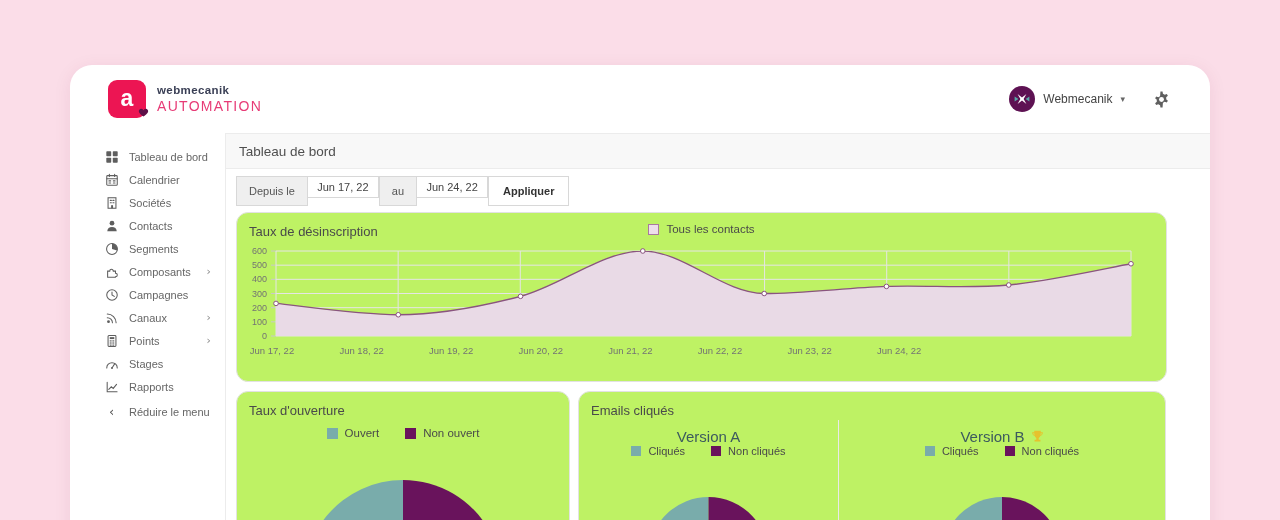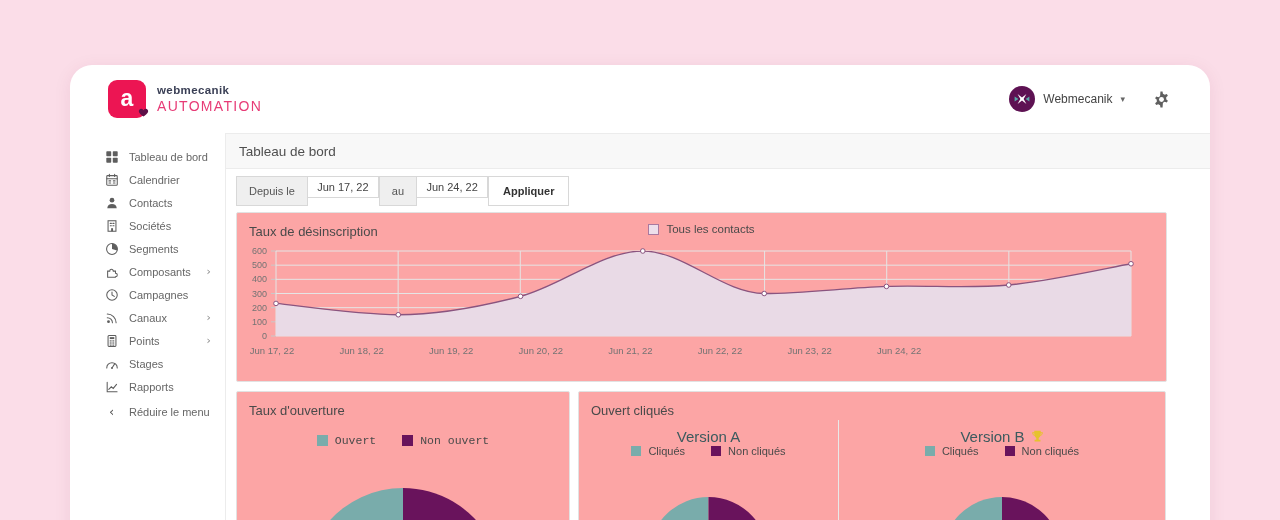--- a/index.html
+++ b/index.html
@@ -36,33 +36,33 @@
   .content{padding:7px 44px 0 10px;}
   
   .filter-bar{display:flex;margin-bottom:6px;}
   .fseg{height:30px;box-sizing:border-box;border:1px solid #d8d8d8;display:flex;align-items:center;
         justify-content:center;font-size:11px;color:#555;background:#fff;}
   .fseg.addon{background:#efefef;padding:0 12px;}
   .fseg.btn{font-weight:bold;color:#333;padding:12px 14px;cursor:pointer;}
   .finput{width:72px;height:22px;box-sizing:border-box;border:1px solid #d8d8d8;margin-left:-1px;
           font-size:11px;color:#444;text-align:center;font-family:inherit;background:#fff;outline:none;}
   
-  .card{background:#fca5a5;border:1px solid #e2e2e2;border-radius:2px;box-sizing:border-box;}
+  .card{background:#bef264;border:1px solid #e2e2e2;border-radius:12px;box-sizing:border-box;}
   .card-head{display:flex;align-items:center;padding:11px 12px 0 12px;}
   .card-title{font-size:13px;color:#4a4a4a;}
   .big-card{width:931px;height:170px;margin-bottom:9px;position:relative;}
   .big-card .legend-center{position:absolute;left:0;right:0;top:10px;display:flex;justify-content:center;pointer-events:none;text-align:center;}
   .legend-row{display:flex;align-items:center;justify-content:center;gap:26px;}
   .legend-item{display:flex;align-items:center;gap:7px;cursor:pointer;pointer-events:auto;}
   .legend-item .sw{width:11px;height:11px;display:inline-block;box-sizing:border-box;}
   .legend-item .lt{font-size:11.5px;color:#4a4a4a;}
   .bottom-row{display:flex;gap:8px;}
   .pie-card{width:335px;height:260px;}
   .emails-card{width:588px;height:260px;padding:0;}
-  .pie-legend-wrap{margin-top:16px;font-family:Liberation Mono, monospace;}
+  .pie-legend-wrap{margin-top:9px;}
   .pie-svg{display:block;margin:20px auto 0;}
   .ab-cols{display:flex;margin-top:2px;}
   .ab-col{box-sizing:border-box;padding-top:8px;}
   .ab-col.b{border-left:1px solid #e9e9e9;}
   .ab-head{display:flex;align-items:center;justify-content:center;gap:6px;
            font-size:15px;font-weight:normal;color:#3c5a5e;}
   .ab-legend{margin-top:0;}
   .ab-legend .lt{font-size:11px;}
   .ab-legend .sw{width:10px;height:10px;}
   svg text{font-family:"Liberation Sans","DejaVu Sans",sans-serif;}
@@ -130,37 +130,37 @@
               <rect x="2" y="3" width="12" height="11" rx="1" stroke="#5e5e5e" stroke-width="1.2" fill="none" stroke-linecap="round"></rect>
               <path d="M2,6.5 H14 M5,1.5 V4 M11,1.5 V4" stroke="#5e5e5e" stroke-width="1.2" fill="none" stroke-linecap="round"></path>
               <path d="M4.5,9 h2 M9.5,9 h2 M4.5,11.5 h2 M9.5,11.5 h2" stroke="#5e5e5e" stroke-width="1.2" fill="none" stroke-linecap="round"></path>
             </svg>
           </span>
           <span class="lbl">Calendrier</span>
         </div>
         <div class="side-item">
           <span class="ic">
             <svg viewBox="0 0 16 16" width="14" height="14">
+              <rect x="3.5" y="2" width="9" height="12" stroke="#5e5e5e" stroke-width="1.2" fill="none" stroke-linecap="round"></rect>
+              <path d="M6,5 h1.3 M9,5 h1.3 M6,7.7 h1.3 M9,7.7 h1.3" stroke="#5e5e5e" stroke-width="1.2" fill="none" stroke-linecap="round"></path>
+              <rect x="7" y="10.5" width="2.2" height="3.5" fill="#5e5e5e"></rect>
+            </svg>
+          </span>
+          <span class="lbl">Sociétés</span>
+        </div>
+        <div class="side-item">
+          <span class="ic">
+            <svg viewBox="0 0 16 16" width="14" height="14">
               <g fill="#5e5e5e">
                 <circle cx="8" cy="4.8" r="2.7"></circle>
                 <path d="M2.6,14 c0-3.1 2.4-4.8 5.4-4.8 s5.4,1.7 5.4,4.8 Z"></path>
               </g>
             </svg>
           </span>
           <span class="lbl">Contacts</span>
-        </div>
-        <div class="side-item">
-          <span class="ic">
-            <svg viewBox="0 0 16 16" width="14" height="14">
-              <rect x="3.5" y="2" width="9" height="12" stroke="#5e5e5e" stroke-width="1.2" fill="none" stroke-linecap="round"></rect>
-              <path d="M6,5 h1.3 M9,5 h1.3 M6,7.7 h1.3 M9,7.7 h1.3" stroke="#5e5e5e" stroke-width="1.2" fill="none" stroke-linecap="round"></path>
-              <rect x="7" y="10.5" width="2.2" height="3.5" fill="#5e5e5e"></rect>
-            </svg>
-          </span>
-          <span class="lbl">Sociétés</span>
         </div>
         <div class="side-item">
           <span class="ic">
             <svg viewBox="0 0 16 16" width="14" height="14">
               <circle cx="8" cy="8" r="6.2" stroke="#5e5e5e" stroke-width="1.2" fill="none" stroke-linecap="round"></circle>
               <path d="M8,8 L8,1.8 A6.2,6.2 0 0 1 13.8,9.8 Z" fill="#5e5e5e"></path>
             </svg>
           </span>
           <span class="lbl">Segments</span>
         </div>
@@ -342,21 +342,21 @@
             <div id="open-pie">
                 <svg width="311" height="180" viewBox="0 0 311 180" class="pie-svg">
                   <path d="M155,120 L241.75,72.31 A99,99 0 1 1 155.00,21.00 Z" fill="#79acab"></path>
                   <path d="M155,120 L155.00,21.00 A99,99 0 0 1 241.75,72.31 Z" fill="#69135c"></path>
                 </svg>
               </div>
           </div>
 
           <div class="card emails-card">
             <div class="card-head">
-              <span class="card-title">Ouvert cliqués</span>
+              <span class="card-title">Emails cliqués</span>
             </div>
             <div class="ab-cols" id="ab-cols">
                 <div class="ab-col" style="width: 260px;">
                   <div class="ab-head">
                     <span>Version A</span>
                   </div>
                   <div class="legend-row ab-legend">
                     <span class="legend-item">
                       <span class="sw" style="background: rgb(121, 172, 171);"></span>
                       <span class="lt">Cliqués</span>

